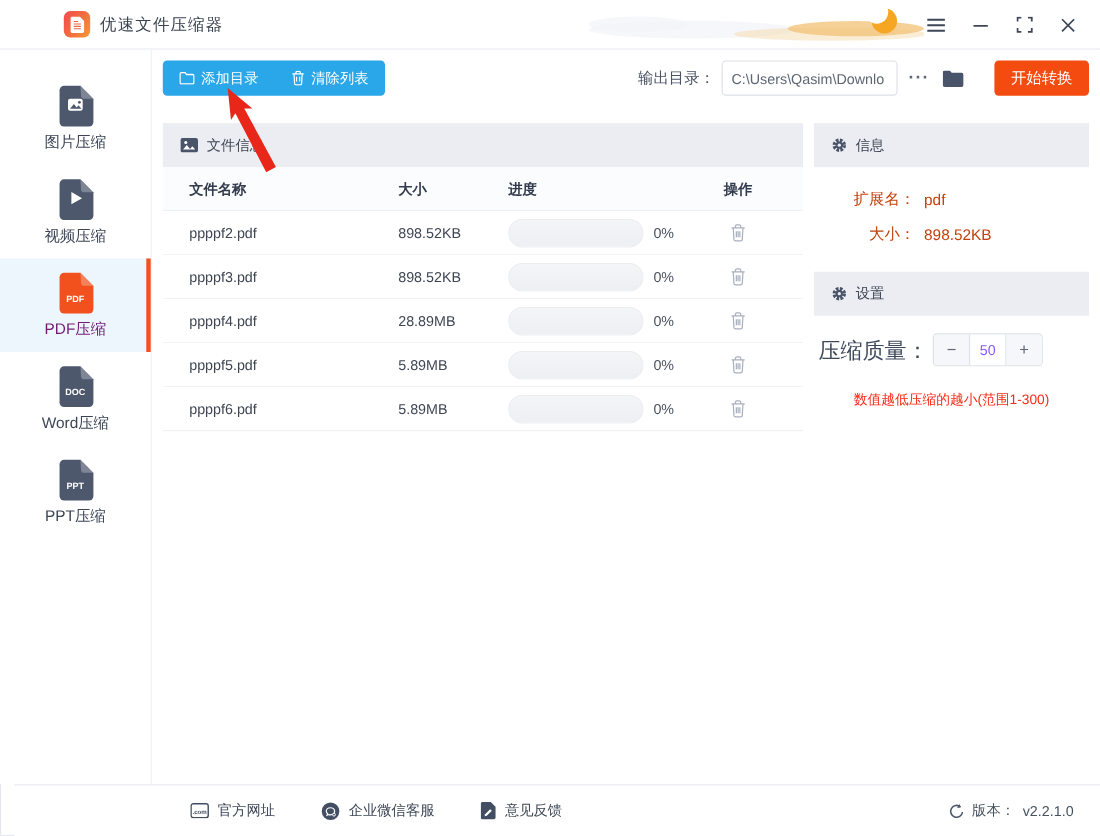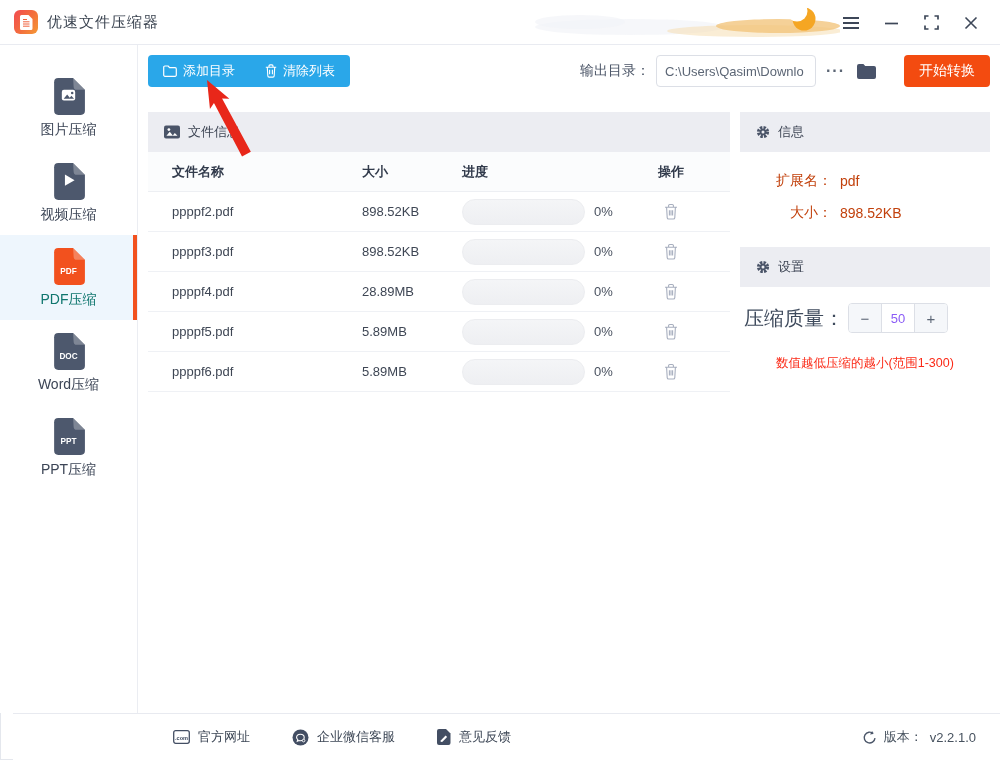--- a/index.html
+++ b/index.html
@@ -1,33 +1,33 @@
 <!DOCTYPE html>
 <html><head>
 <meta charset="utf-8">
 <style>
   * { margin:0; padding:0; box-sizing:border-box; }
   html,body { width:1000px; height:760px; }
   body { font-family:"Liberation Sans","DejaVu Sans",sans-serif; background:#fff; position:relative; overflow:hidden; }
   .window { position:absolute; inset:0; background:#fff; outline:1px solid #e4e7ed; outline-offset:-1px; }
 
   
-  .titlebar { position:absolute; left:0; top:0; width:1000px; height:45px; background:#fff; border-bottom:1px solid #e9ebf1; display:flex; align-items:center; z-index:5; }
+  .titlebar { position:absolute; left:0; top:0; width:1000px; height:45px; background:#fff; border-bottom:1px solid #e9ebf1; display:flex; align-items:center; z-index:5;padding-left:44px; }
   .app-icon { width:24px; height:24px; border-radius:6px; margin:0 9px 0 14px; background:linear-gradient(125deg,#f2514d 10%,#f3703d 55%,#f59a35 100%); display:flex; align-items:center; justify-content:center; }
   .app-title { font-size:15px; color:#3a4350; letter-spacing:1px; }
   .deco { position:absolute; left:520px; top:0; width:320px; height:44px; pointer-events:none; }
   .controls { position:absolute; right:0; top:0; height:45px; display:flex; align-items:center; gap:6px; padding-right:12px; }
   .ctrl-btn { width:34px; height:34px; display:flex; align-items:center; justify-content:center; cursor:pointer; }
 
   
   .sidebar { position:absolute; left:0; top:45px; width:138px; bottom:47px; background:#fff; border-right:1px solid #ebedf2; padding-top:20px; }
   .side-item { position:relative; height:85px; display:flex; flex-direction:column; align-items:center; justify-content:center; cursor:pointer; gap:5px; }
   .side-item .lbl { font-size:14px; color:#3c4556; }
   .side-item.active { background:#eef6fd; }
-  .side-item.active .lbl { color:#0f766e; }
+  .side-item.active .lbl { color:#701a75; }
   .side-item.active::after { content:""; position:absolute; right:0; top:0; bottom:0; width:4px; background:#f2511e; }
 
   
   .content { position:absolute; left:138px; top:45px; right:0; bottom:47px; background:#fff; }
   .toolbar { position:absolute; left:10px; right:10px; top:10px; height:32px; display:flex; align-items:center; }
   .btn-group { display:flex; align-items:center; height:32px; background:#2aa7e9; border-radius:4px; overflow:hidden; }
   .blue-btn { height:32px; display:flex; align-items:center; gap:6px; padding:0 15px; color:#fff; font-size:13px; cursor:pointer; background:transparent; border:none; font-family:inherit; }
   .out-group { margin-left:auto; display:flex; align-items:center; }
   .out-label { font-size:14px; color:#4a5466; margin-right:6px; }
   .out-input { width:160px; height:30px; border:1px solid #dcdfe6; border-radius:4px; padding:15px 8px; font-size:13px; color:#5c6675; font-family:inherit; background:#fff; white-space:nowrap; overflow:hidden; }

